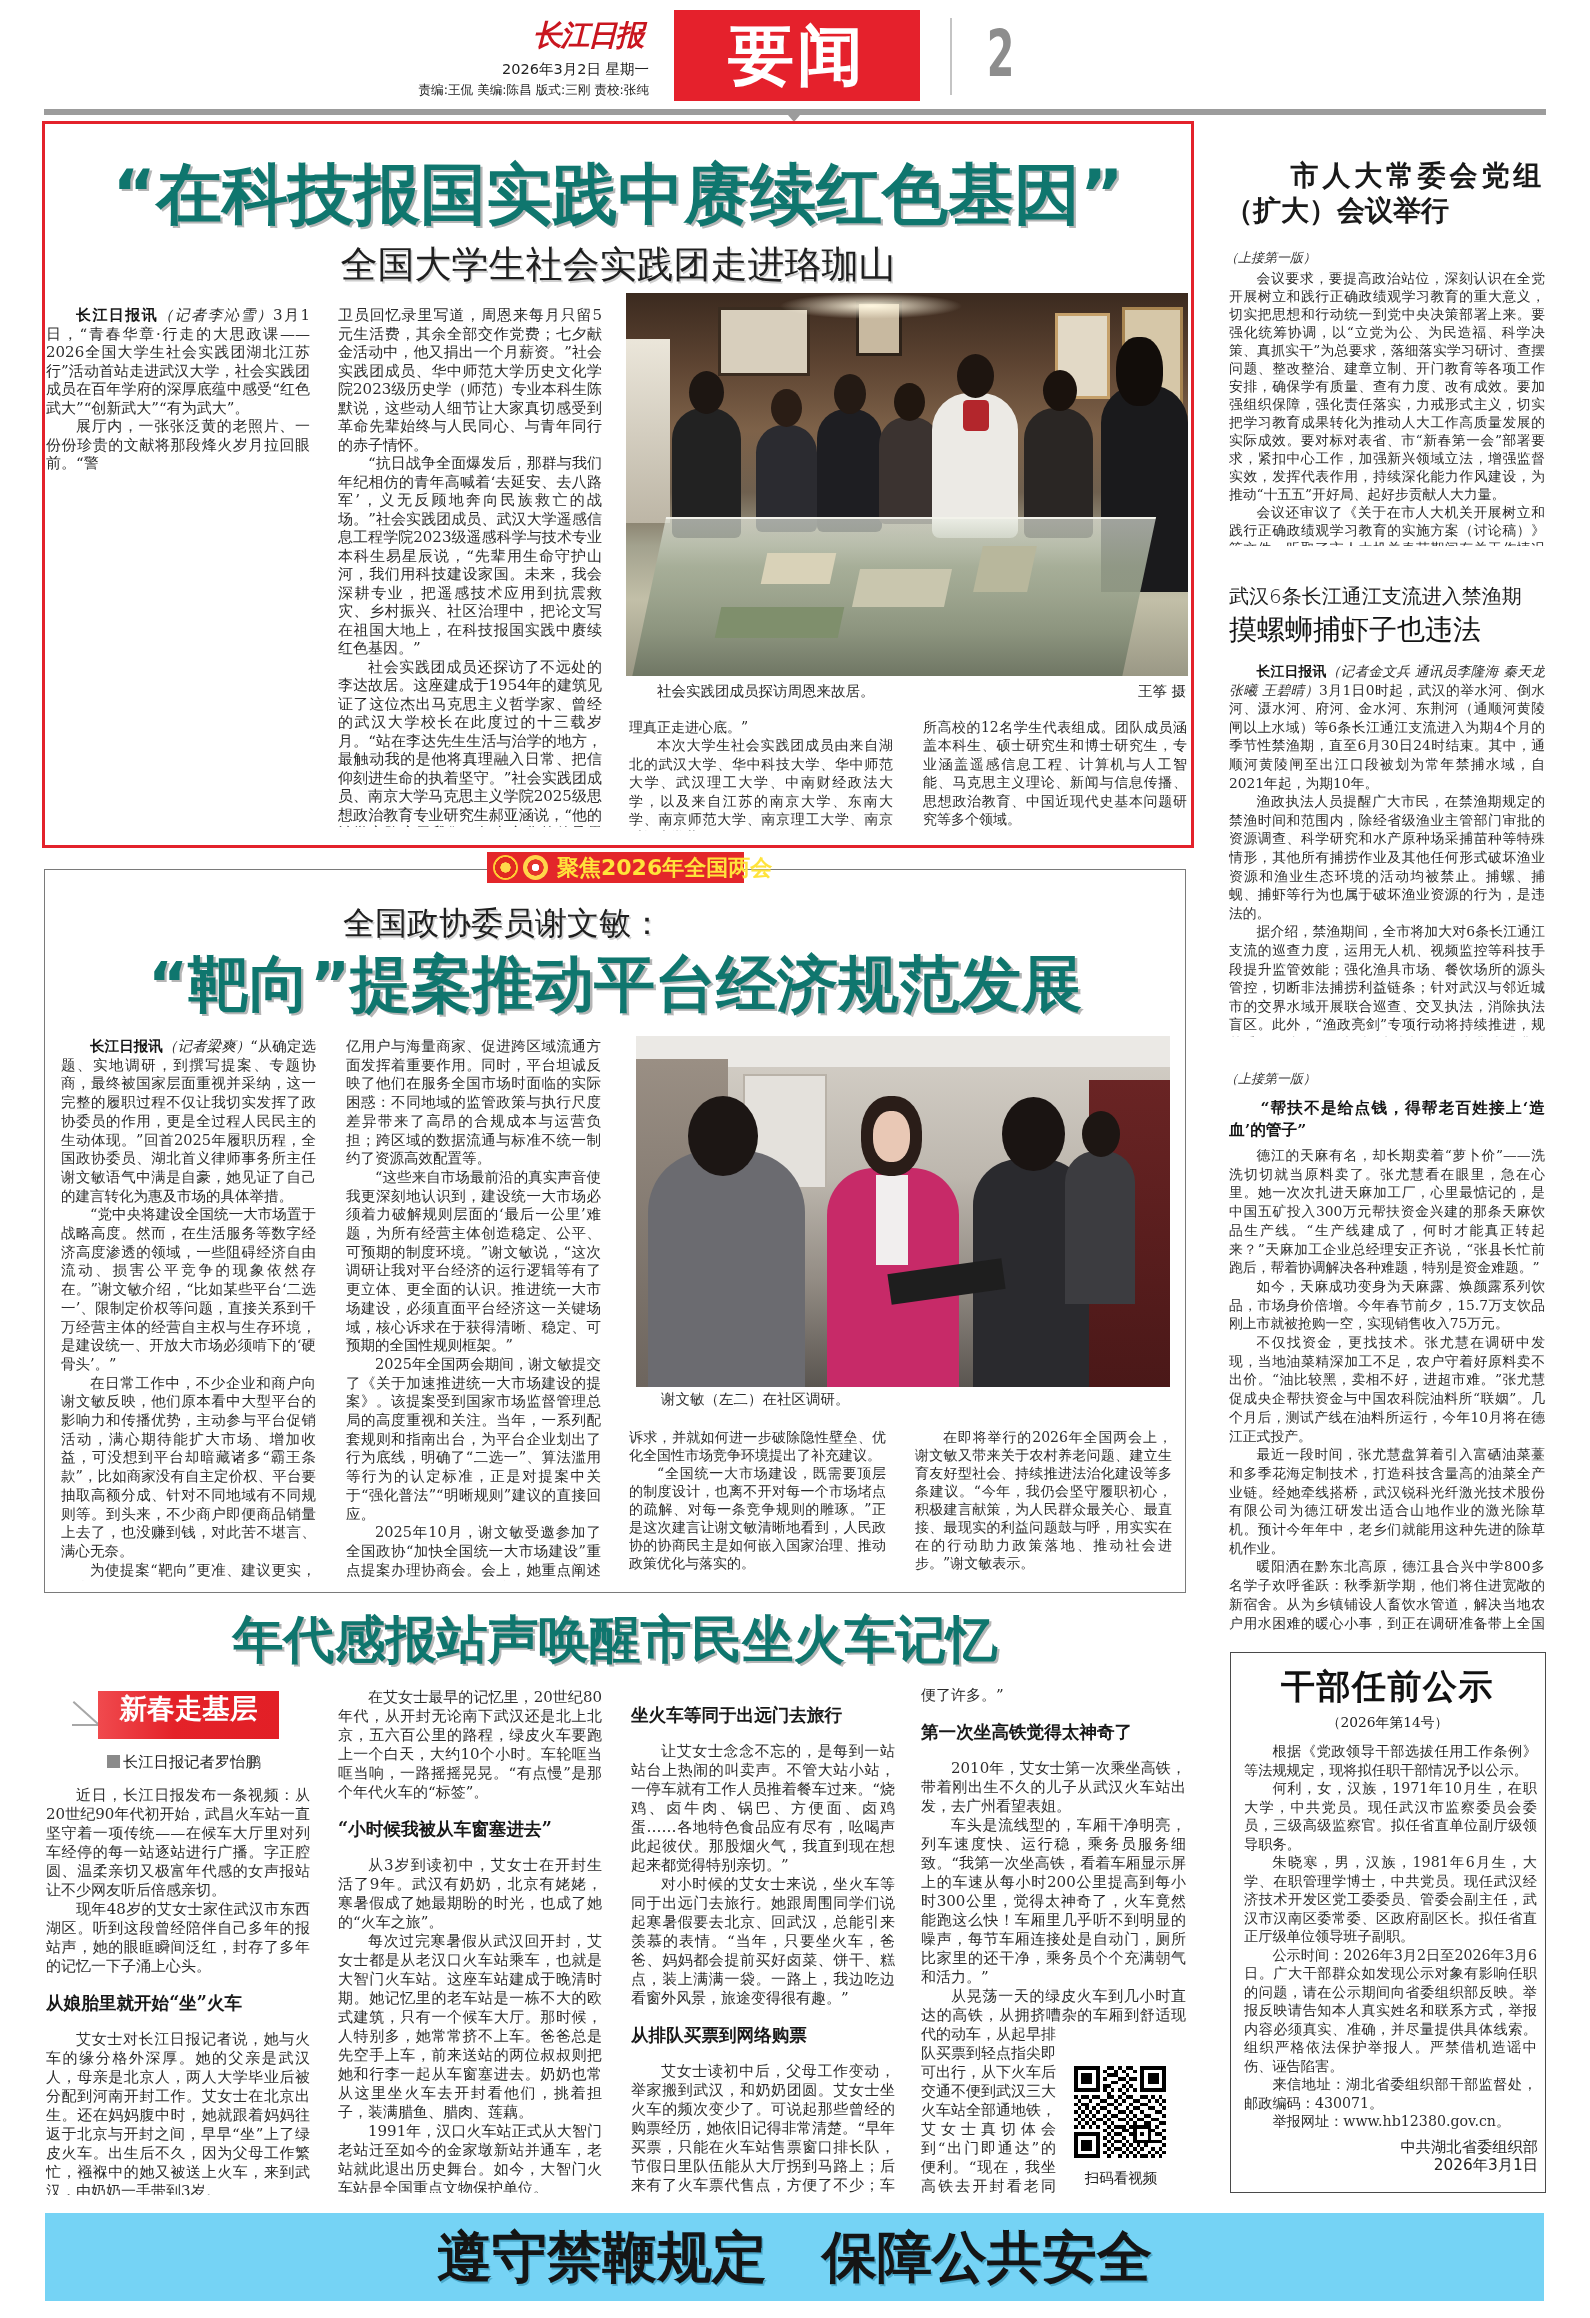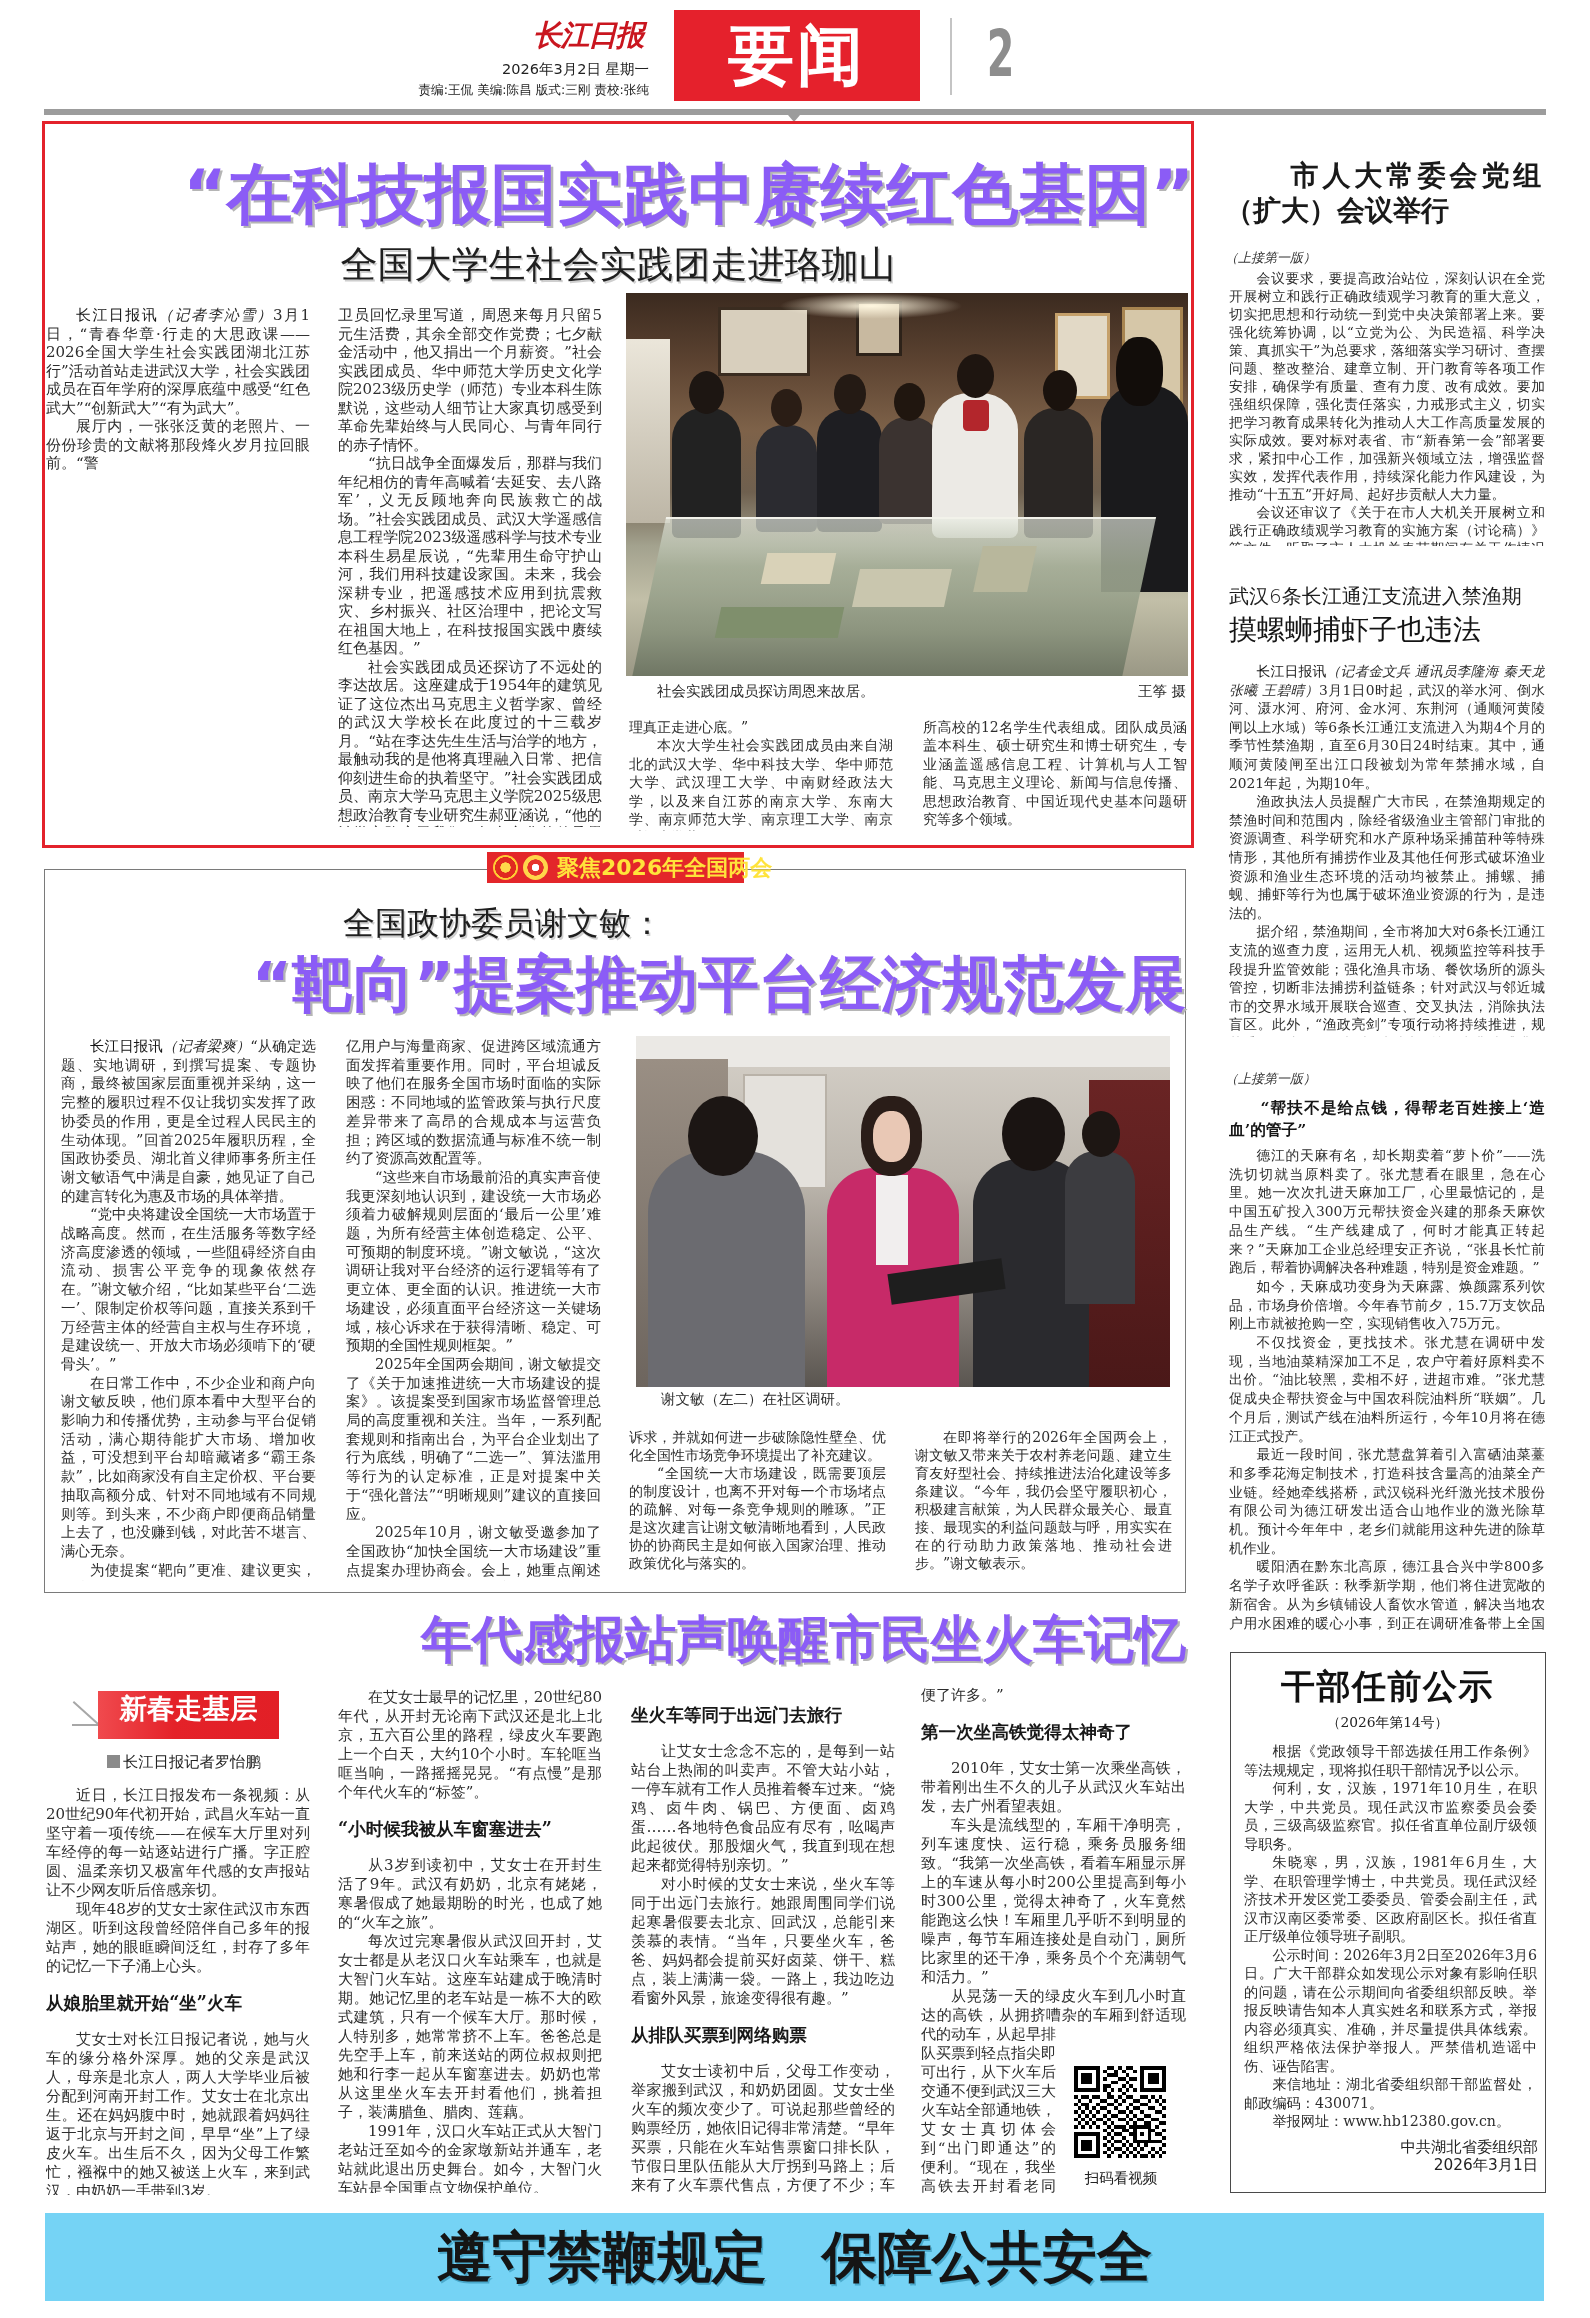--- a/index.html
+++ b/index.html
@@ -2,23 +2,23 @@
 <html style="font-size:12.3px"><head>
 <meta charset="utf-8">
 <style>
 *{box-sizing:border-box;}
 html,body{margin:0;padding:0;background:#fff;}
 #page{position:relative;width:1590px;height:2319px;overflow:hidden;background:#fff;color:#2c2c2c;font-family:"DejaVu Serif",serif;}
 .a{position:absolute;}
 .col{position:absolute;overflow:hidden;font-size:15px;line-height:18.6px;text-align:justify;color:#2d2d2d;}
 .col p{margin:0;text-indent:2em;}
 .col p.cont{text-indent:0;}
-.lead-in{font-family:"DejaVu Sans",sans-serif;font-weight:normal;color:#161616;}
+.lead-in{font-family:"DejaVu Sans",sans-serif;font-weight:bold;color:#161616;}
 .byline{font-style:italic;}
-.headline{font-family:"DejaVu Sans",sans-serif;font-weight:900;color:#8b5cf6;text-shadow:2.3px 2.3px 0 #b5b5b5;white-space:nowrap;text-align:right;}
+.headline{font-family:"DejaVu Sans",sans-serif;font-weight:900;color:#0f766e;text-shadow:2.3px 2.3px 0 #b5b5b5;white-space:nowrap;text-align:center;}
 .deck{font-family:"DejaVu Sans",sans-serif;font-weight:300;color:#1f1f1f;white-space:nowrap;text-align:center;text-shadow:1.5px 1.5px 0 #cfcfcf;}
 .sb{font-size:13.8px;}
 .subhead{font-family:"DejaVu Serif",serif;font-weight:bold;font-size:17.6px;height:54px;line-height:54px;color:#181818;white-space:nowrap;overflow:hidden;}
 .caption{font-family:"DejaVu Sans",sans-serif;font-size:14.5px;line-height:17px;color:#2a2a2a;white-space:nowrap;}
 .cont-note{font-style:italic;font-size:13px;line-height:17px;color:#333;white-space:nowrap;}
 .photo{overflow:hidden;}
 .photo div{position:absolute;}
 </style>
 </head>
 <body>

